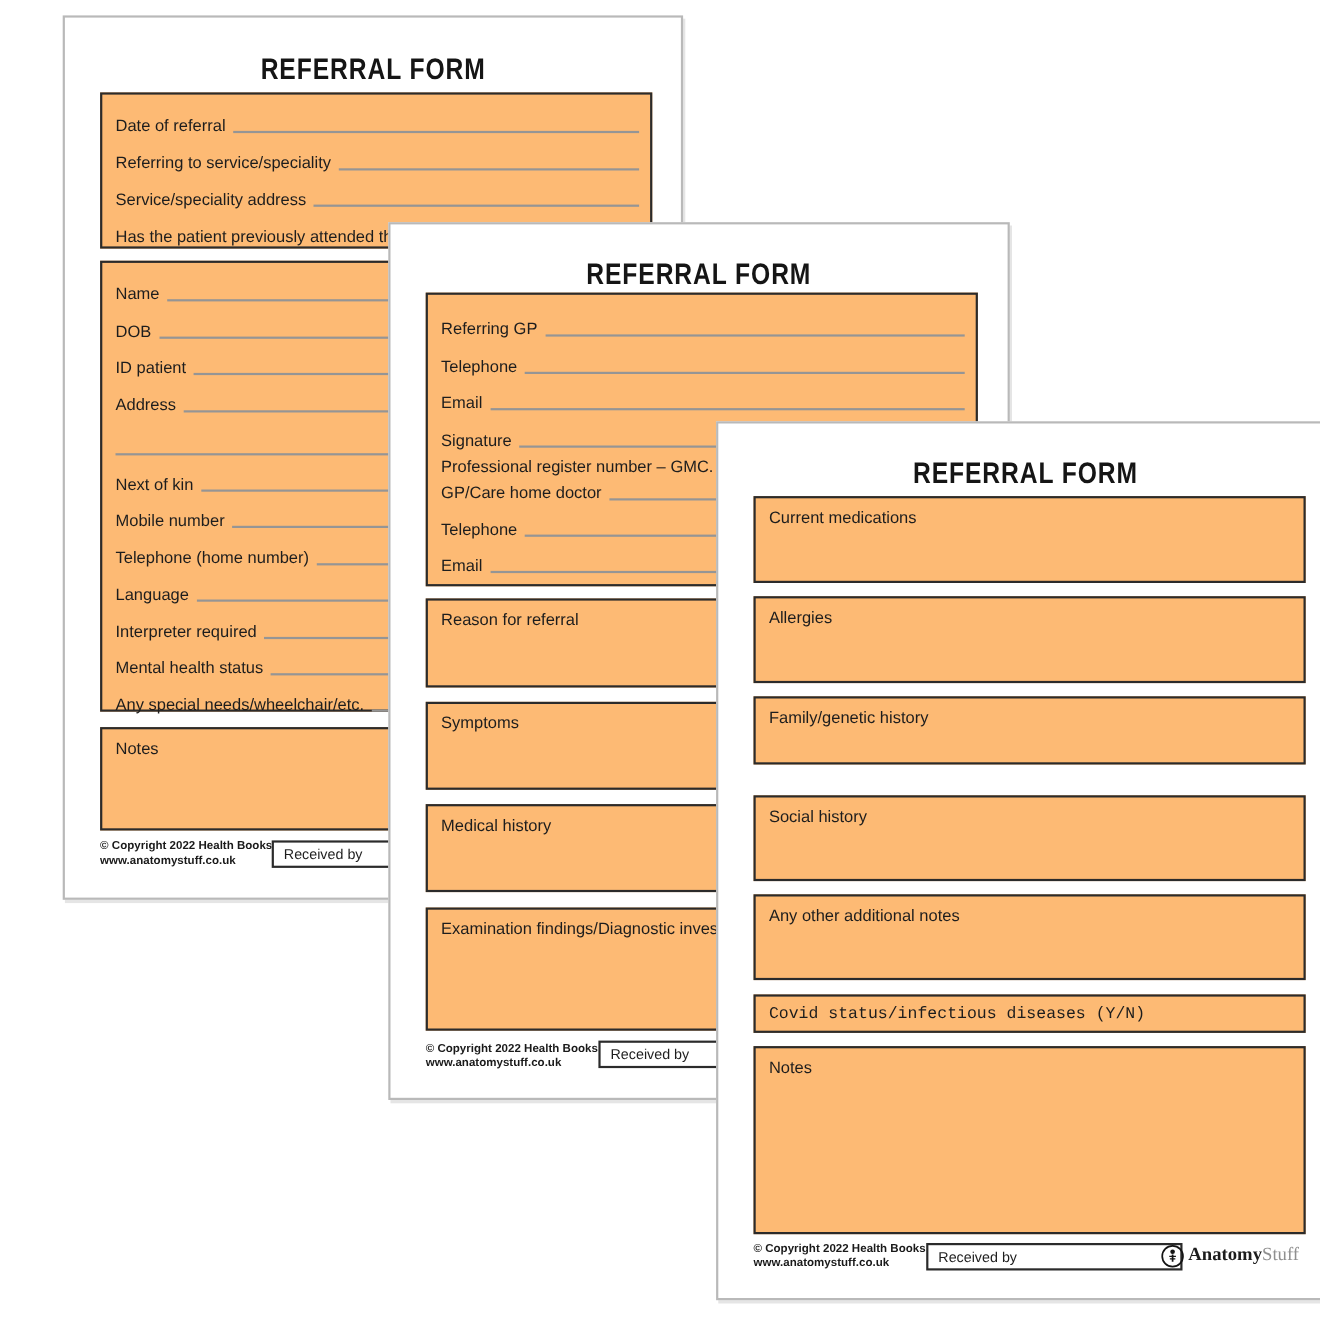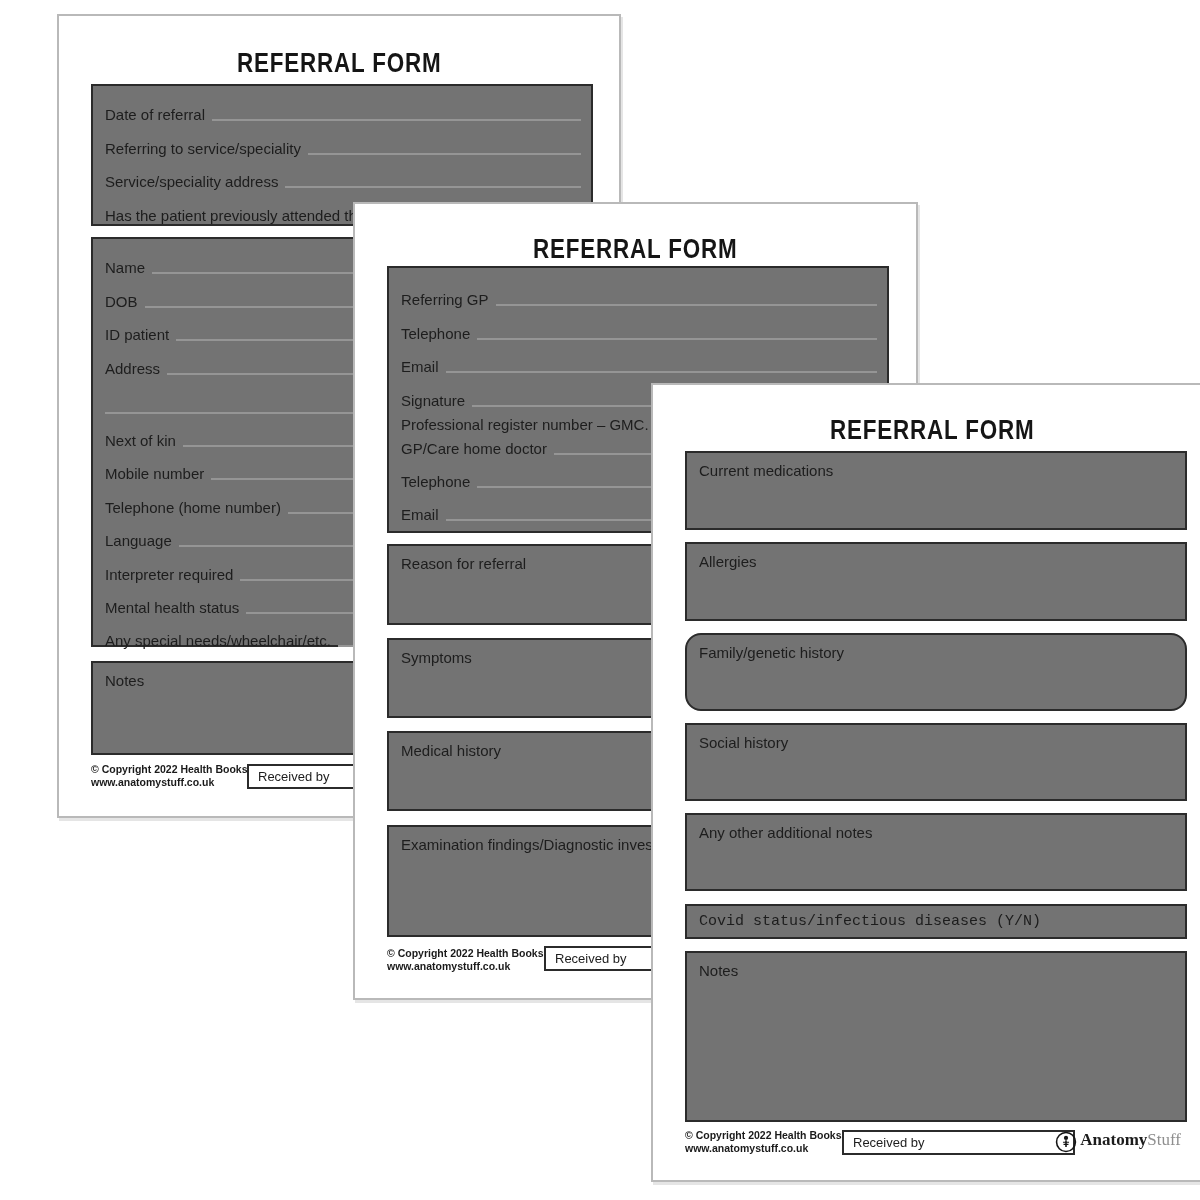--- a/index.html
+++ b/index.html
@@ -8,21 +8,21 @@
   .page{position:absolute;background:#ffffff;border:2px solid #b9b9b9;box-sizing:border-box;
         box-shadow:2px 3px 0 rgba(150,150,150,0.25);}
   #page1{left:21px;top:14px;width:564px;height:804px;z-index:1;}
   #page2{left:317px;top:202px;width:565px;height:798px;z-index:2;}
   #page3{left:615px;top:383px;width:563px;height:799px;z-index:3;}
 
   .ttl{position:absolute;left:0;right:0;top:32px;text-align:center;}
   .ttl-in{display:inline-block;font-size:27px;font-weight:700;letter-spacing:1px;color:#151515;
           transform:scaleX(0.83);transform-origin:center;white-space:nowrap;}
 
-  .bx{position:absolute;left:32px;width:502px;border:2px solid #2b2b2b;box-sizing:border-box;background:#737373;}
+  .bx{position:absolute;left:32px;width:502px;border:2px solid #2b2b2b;box-sizing:border-box;background:#fdba74;}
 
   .fr{display:flex;align-items:flex-end;padding:0 10px 0 12px;box-sizing:border-box;}
   .h33{height:33.4px;}
   .h24{height:24px;}
   .lb{font-size:15px;line-height:19px;color:#1d1d1d;white-space:nowrap;}
   .ln{flex:1;border-bottom:2px solid #959595;margin:0 0 3px 7px;min-width:10px;}
 
   .seclab{font-size:15px;color:#1d1d1d;padding:9px 12px 0 12px;}
 
   .cpy{position:absolute;left:32px;font-size:10.5px;font-weight:700;line-height:12.5px;color:#1a1a1a;}
@@ -191,21 +191,21 @@
     <div class="ttl" style="top:30px;">
       <span class="ttl-in">REFERRAL FORM</span>
     </div>
 
     <div class="bx" style="top:66px;height:79px;">
       <div class="seclab">Current medications</div>
     </div>
     <div class="bx" style="top:157px;height:79px;">
       <div class="seclab">Allergies</div>
     </div>
-    <div class="bx" style="top:248px;height:78px;border-radius:16px;">
+    <div class="bx" style="top:248px;height:62px;">
       <div class="seclab">Family/genetic history</div>
     </div>
     <div class="bx" style="top:338px;height:78px;">
       <div class="seclab">Social history</div>
     </div>
     <div class="bx" style="top:428px;height:78px;">
       <div class="seclab">Any other additional notes</div>
     </div>
     <div class="bx" style="top:519px;height:35px;display:flex;align-items:center;font-family:Liberation Mono, monospace;">
       <div class="seclab" style="padding-top:0;">Covid status/infectious diseases (Y/N)</div>

